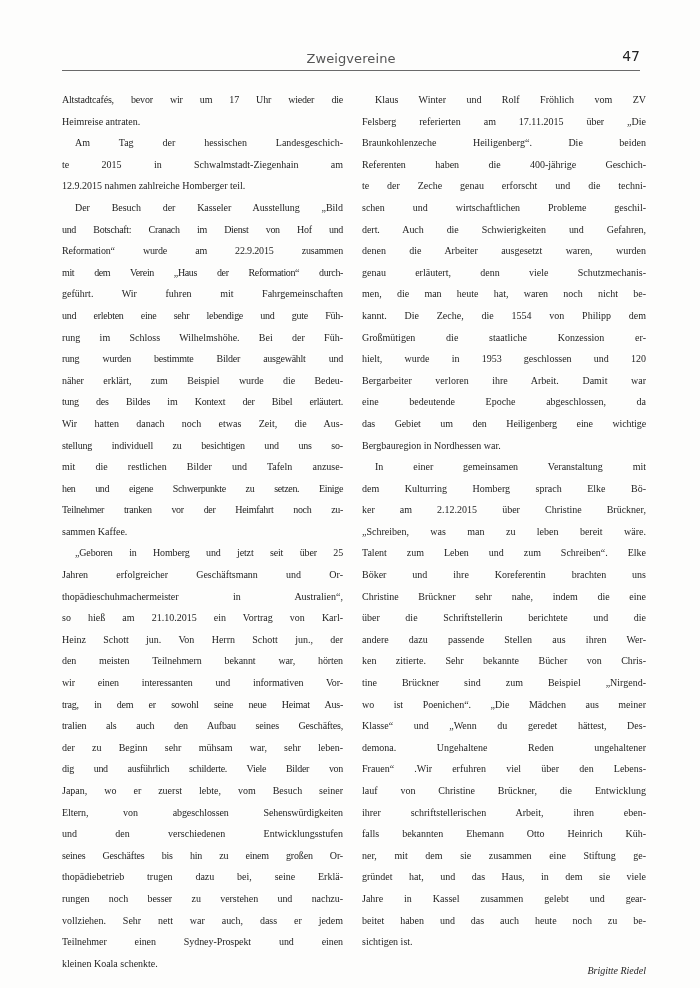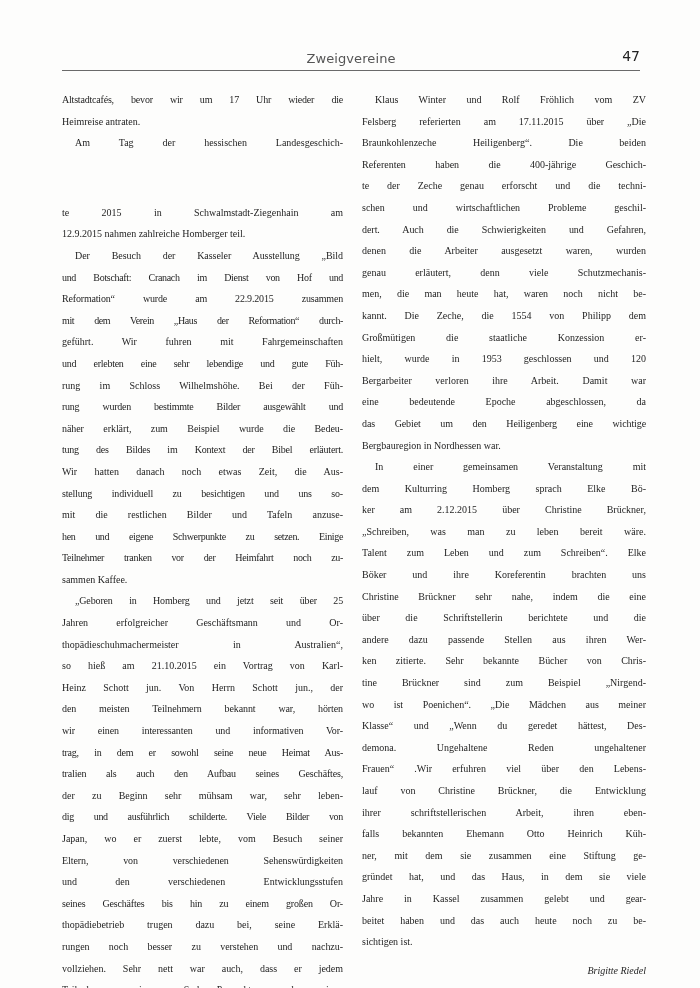--- a/index.html
+++ b/index.html
@@ -39,21 +39,21 @@
 <div class="page">
   <div class="running-head">
     <span class="running-title">Zweigvereine</span>
     <span class="page-number">47</span>
   </div>
 
   <div class="column col-left" id="col-left">
       <span class="line" style="display: block; letter-spacing: -0.2px;">Altstadtcafés, bevor wir um 17 Uhr wieder die</span>
       <span class="line last">Heimreise antraten.</span>
       <span class="line indent" style="display: block; word-spacing: 3.75px;">Am Tag der hessischen Landesgeschich-</span>
-      <span class="line" style="display: block; word-spacing: 7.25px; margin-top: 48px;">te 2015 in Schwalmstadt-Ziegenhain am</span>
+      <span class="line" style="display: block; word-spacing: 7.25px;">te 2015 in Schwalmstadt-Ziegenhain am</span>
       <span class="line last">12.9.2015 nahmen zahlreiche Homberger teil.</span>
       <span class="line indent" style="display: block; letter-spacing: -0.0487805px;">Der Besuch der Kasseler Ausstellung „Bild</span>
       <span class="line" style="display: block; letter-spacing: -0.318182px;">und Botschaft: Cranach im Dienst von Hof und</span>
       <span class="line" style="display: block; letter-spacing: -0.175px;">Reformation“ wurde am 22.9.2015 zusammen</span>
       <span class="line" style="display: block; letter-spacing: -0.363636px;">mit dem Verein „Haus der Reformation“ durch-</span>
       <span class="line" style="display: block; word-spacing: 1.25px;">geführt. Wir fuhren mit Fahrgemeinschaften</span>
       <span class="line" style="display: block; letter-spacing: -0.26087px;">und erlebten eine sehr lebendige und gute Füh-</span>
       <span class="line" style="display: block;">rung im Schloss Wilhelmshöhe. Bei der Füh-</span>
       <span class="line" style="display: block; letter-spacing: -0.255814px;">rung wurden bestimmte Bilder ausgewählt und</span>
       <span class="line" style="display: block; letter-spacing: -0.0681818px;">näher erklärt, zum Beispiel wurde die Bedeu-</span>
@@ -69,21 +69,21 @@
       <span class="line" style="display: block; word-spacing: 2px;">thopädieschuhmachermeister in Australien“,</span>
       <span class="line" style="display: block; word-spacing: 0.285714px;">so hieß am 21.10.2015 ein Vortrag von Karl-</span>
       <span class="line" style="display: block; word-spacing: 0.571429px;">Heinz Schott jun. Von Herrn Schott jun., der</span>
       <span class="line" style="display: block; letter-spacing: -0.0930233px;">den meisten Teilnehmern bekannt war, hörten</span>
       <span class="line" style="display: block; letter-spacing: -0.111111px;">wir einen interessanten und informativen Vor-</span>
       <span class="line" style="display: block; letter-spacing: -0.244444px;">trag, in dem er sowohl seine neue Heimat Aus-</span>
       <span class="line" style="display: block; letter-spacing: -0.173913px;">tralien als auch den Aufbau seines Geschäftes,</span>
       <span class="line" style="display: block; word-spacing: 0.571429px;">der zu Beginn sehr mühsam war, sehr leben-</span>
       <span class="line" style="display: block; letter-spacing: -0.3125px;">dig und ausführlich schilderte. Viele Bilder von</span>
       <span class="line" style="display: block; word-spacing: 0.142857px;">Japan, wo er zuerst lebte, vom Besuch seiner</span>
-      <span class="line" style="display: block; letter-spacing: -0.0909091px;">Eltern, von verschiedenen Sehenswürdigkeiten</span>
+      <span class="line" style="display: block; letter-spacing: -0.0909091px;">Eltern, von abgeschlossen Sehenswürdigkeiten</span>
       <span class="line" style="display: block; word-spacing: 3.33333px;">und den verschiedenen Entwicklungsstufen</span>
       <span class="line" style="display: block; letter-spacing: -0.177778px;">seines Geschäftes bis hin zu einem großen Or-</span>
       <span class="line" style="display: block; word-spacing: 0.2px;">thopädiebetrieb trugen dazu bei, seine Erklä-</span>
       <span class="line" style="display: block; letter-spacing: -0.0465116px;">rungen noch besser zu verstehen und nachzu-</span>
       <span class="line" style="display: block; letter-spacing: -0.0222222px;">vollziehen. Sehr nett war auch, dass er jedem</span>
       <span class="line" style="display: block; letter-spacing: -0.0714286px;">Teilnehmer einen Sydney-Prospekt und einen</span>
       <span class="line last">kleinen Koala schenkte.</span>
     </div>
 
   <div class="column col-right" id="col-right">

